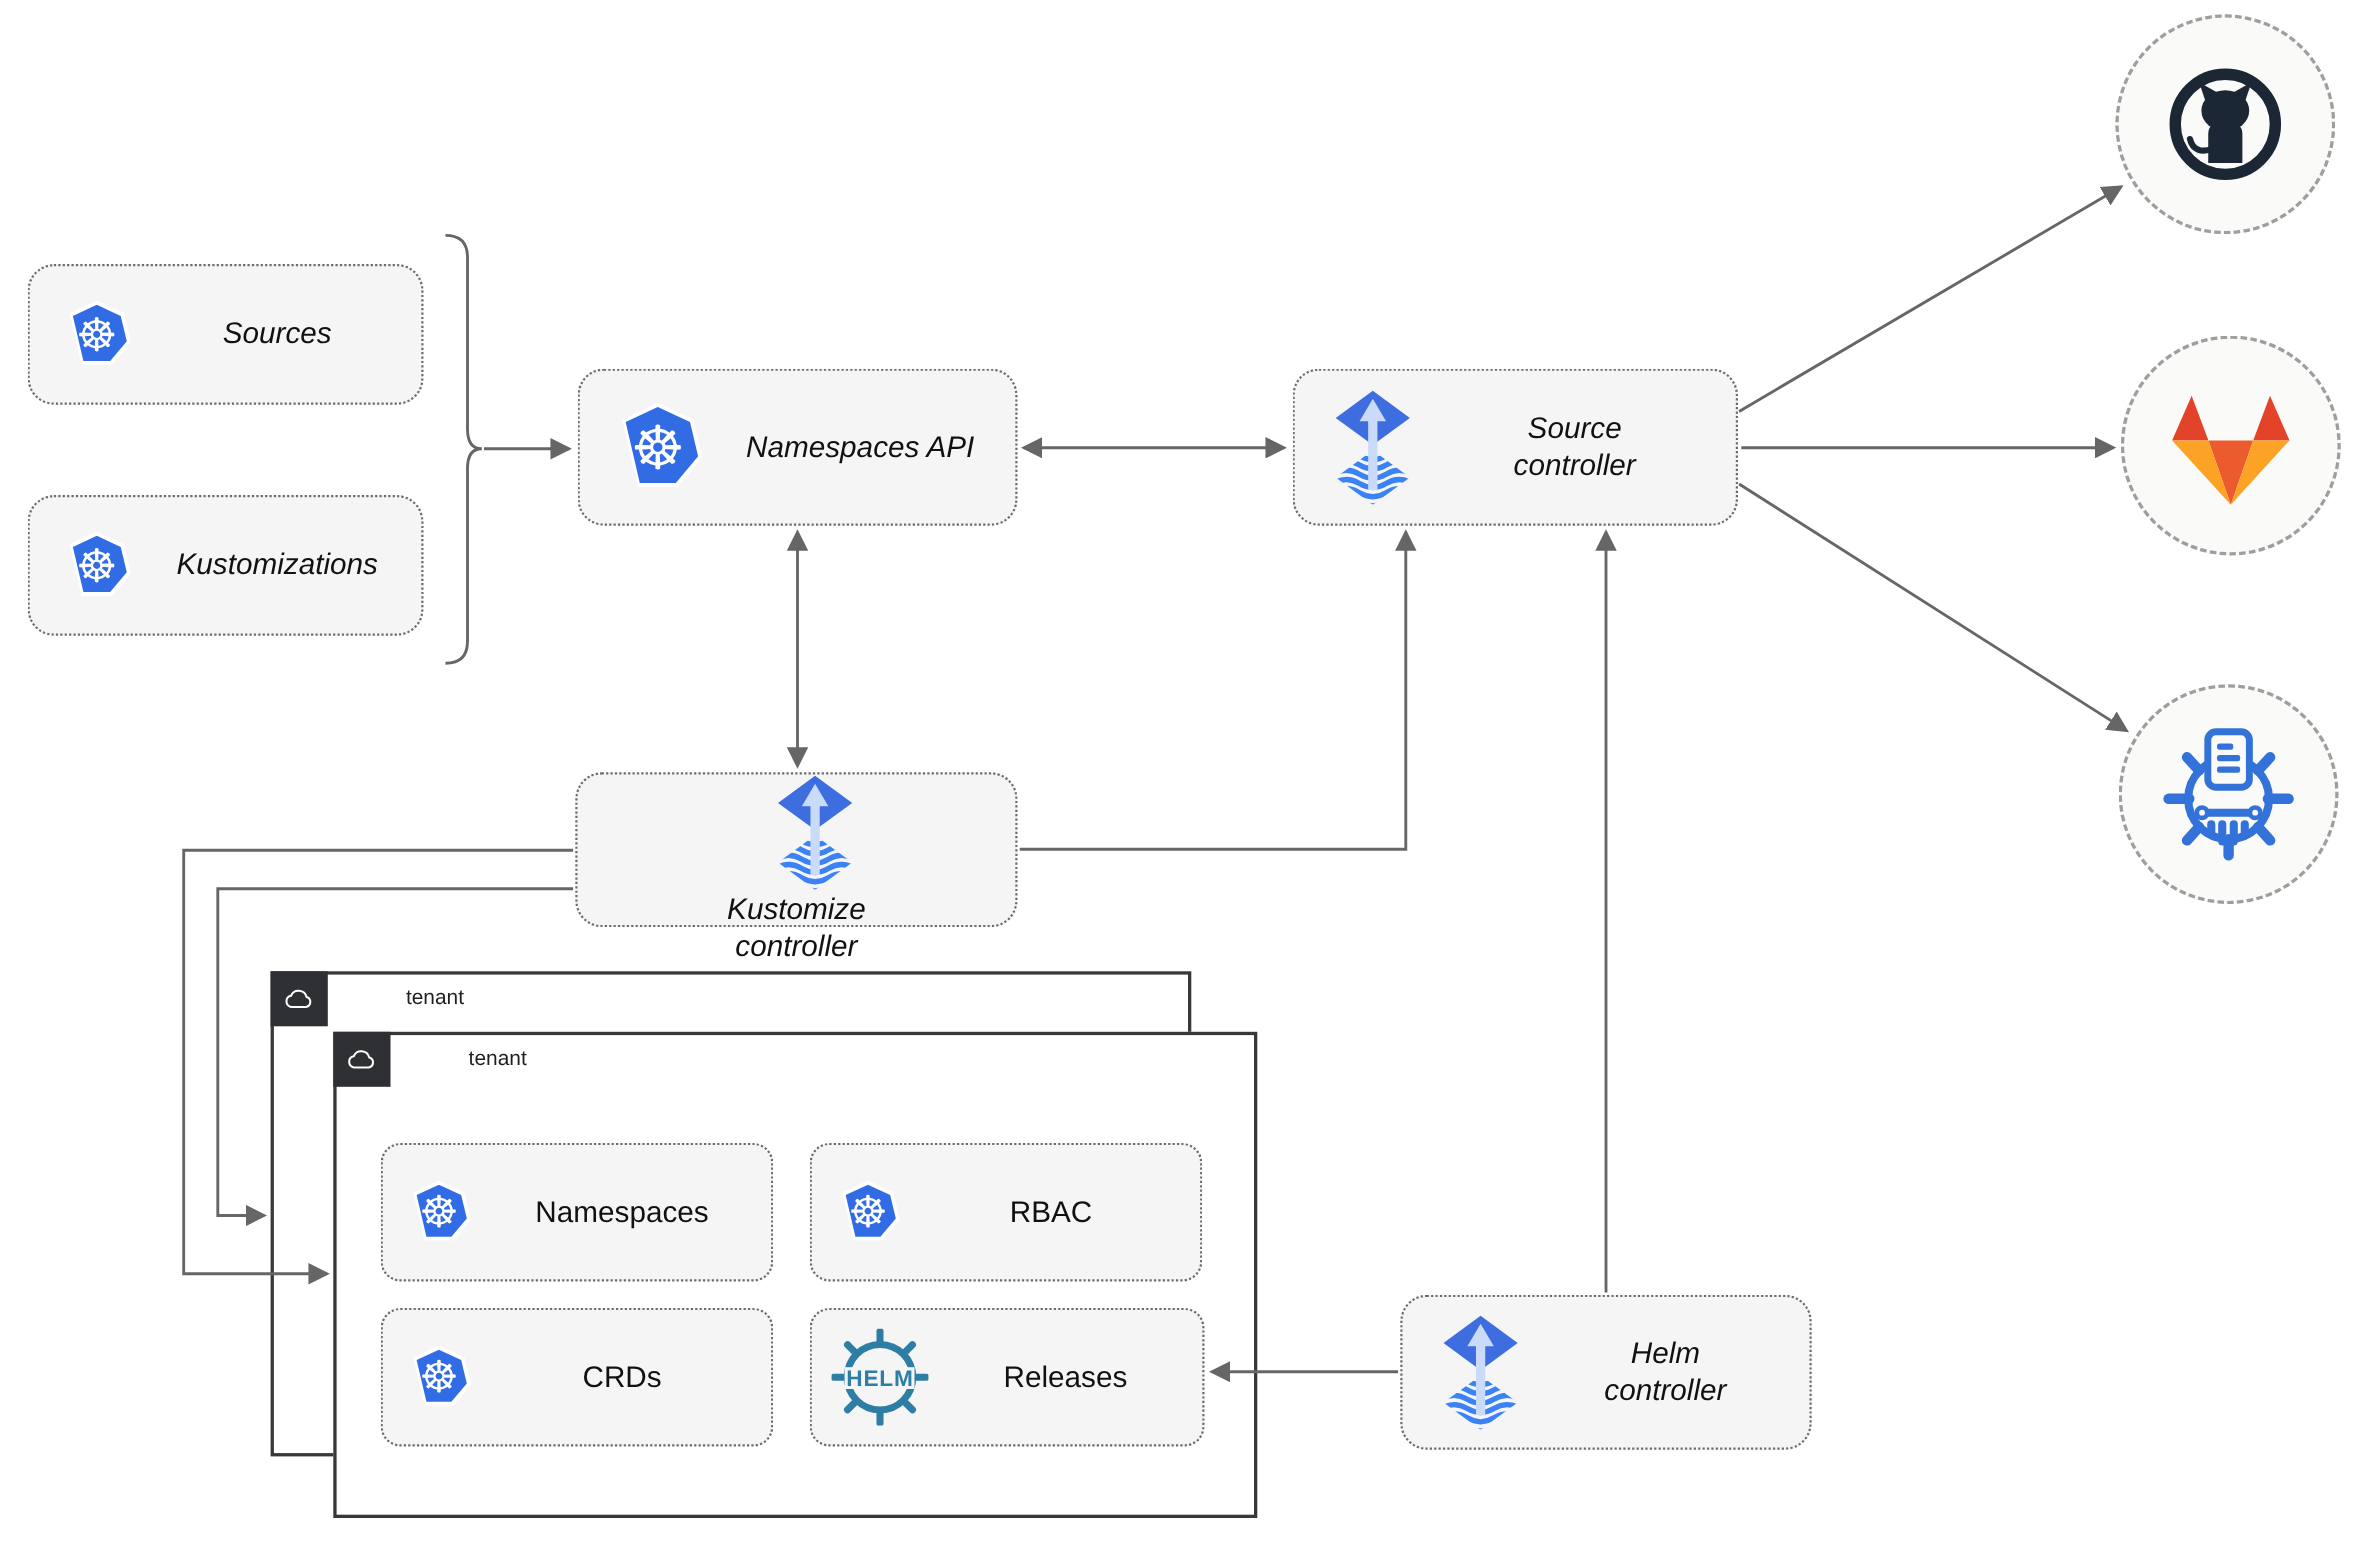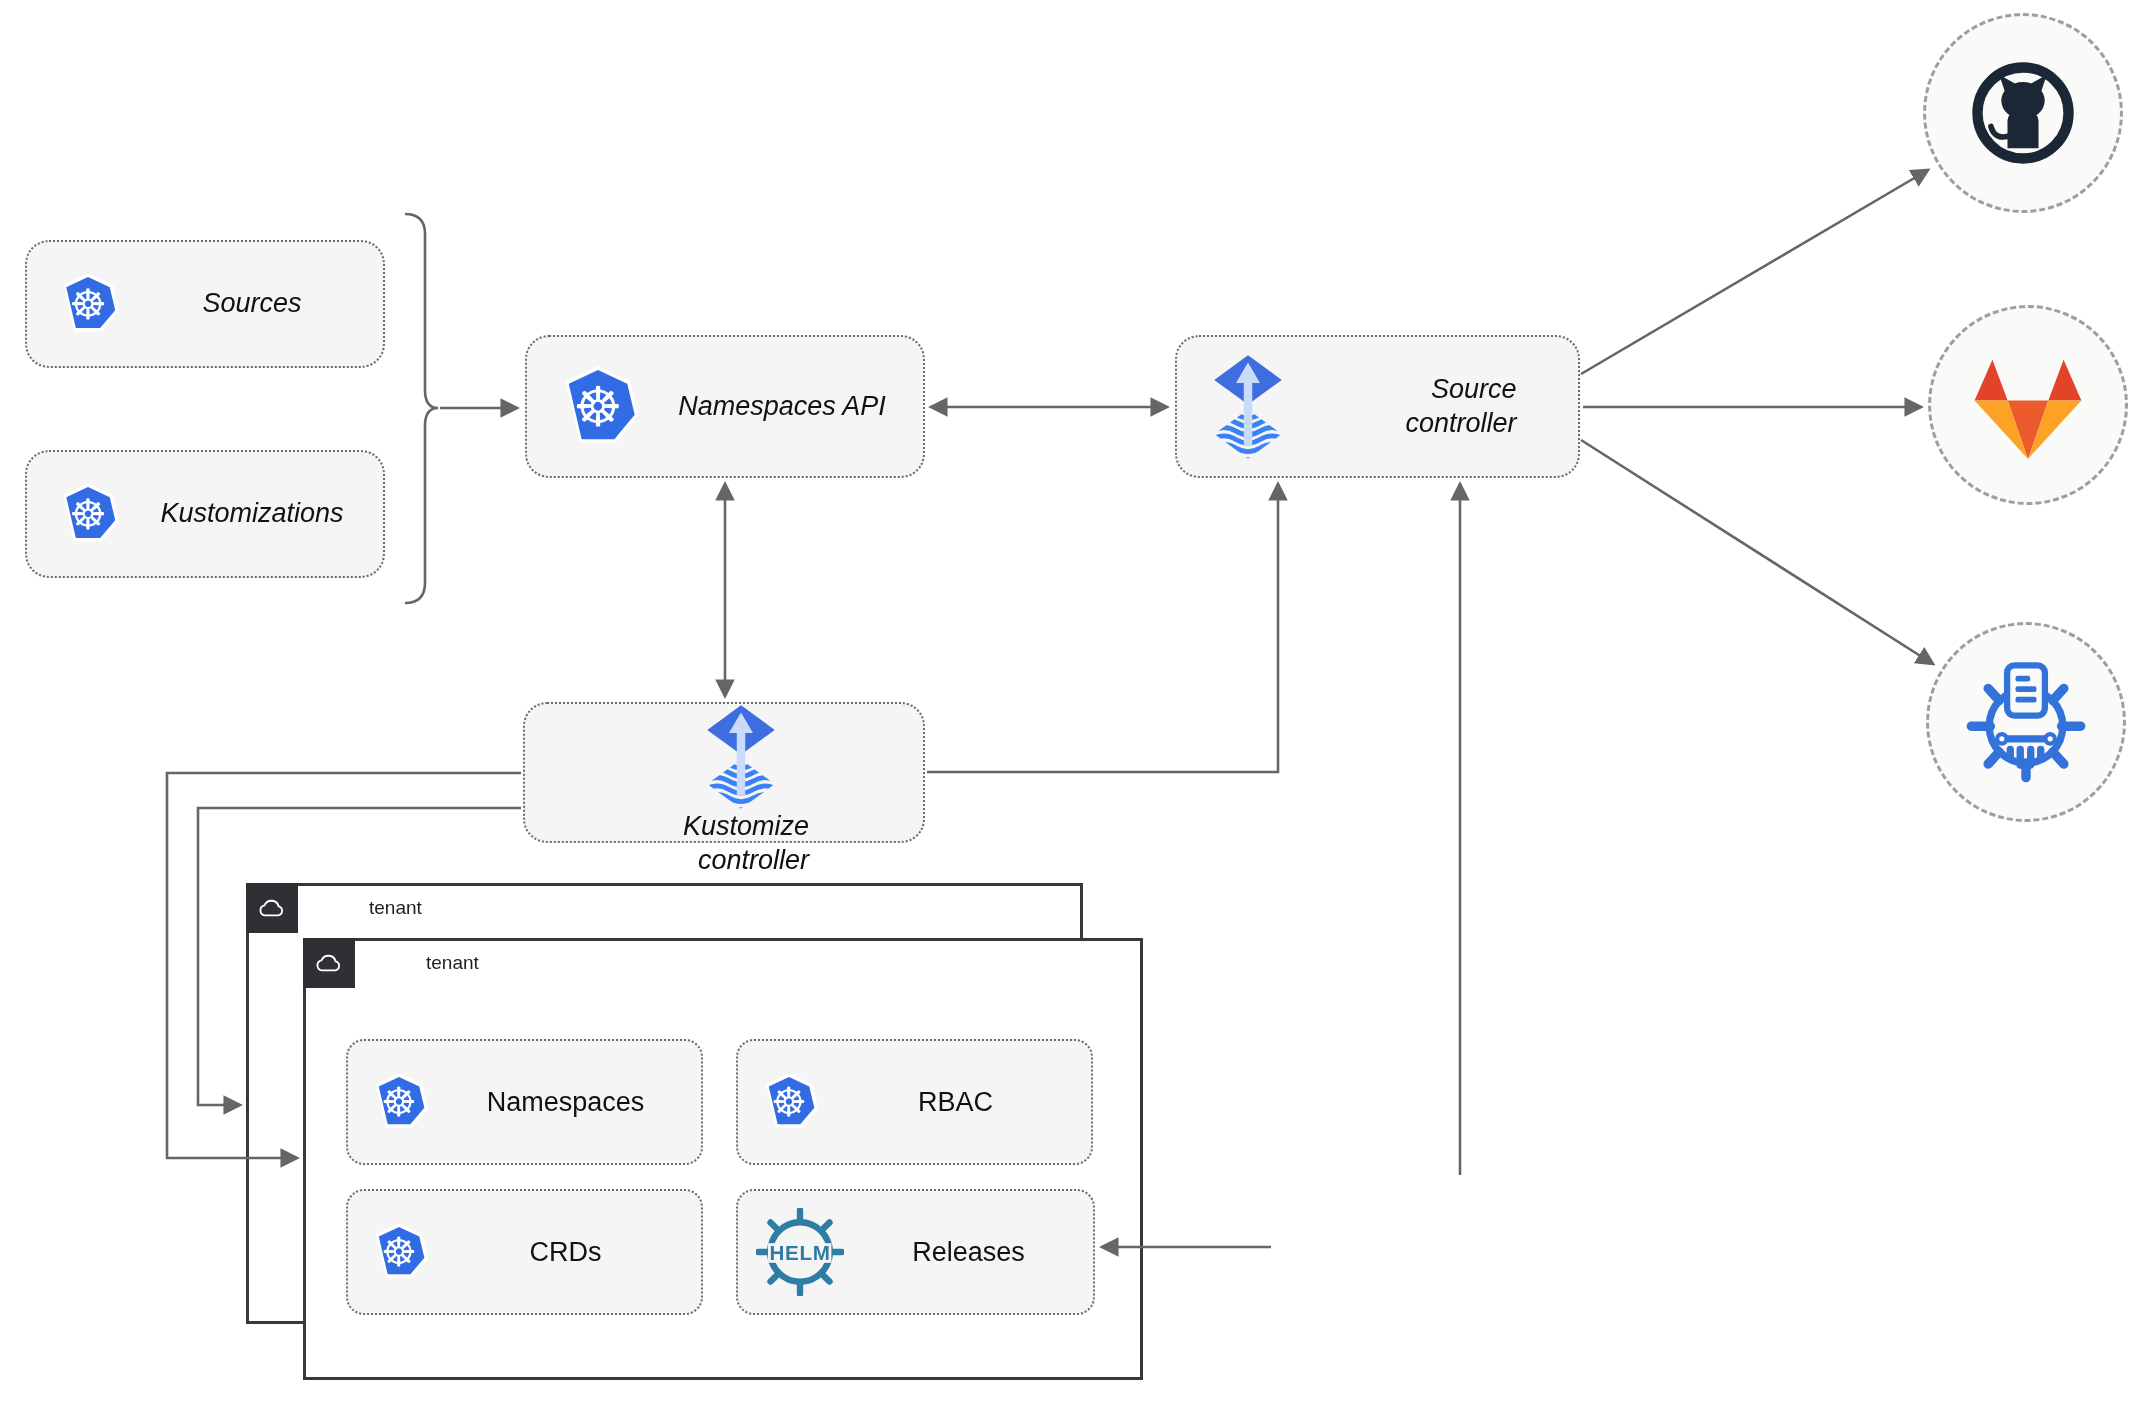--- a/index.html
+++ b/index.html
@@ -3,21 +3,21 @@
 <meta charset="utf-8">
 <style>
   html,body{margin:0;padding:0;background:#ffffff;}
   body{font-family:"Liberation Sans","DejaVu Sans",sans-serif;color:#111;}
   .canvas{position:relative;width:2144px;height:1407px;background:#fff;overflow:hidden;}
 
   
   .dbox{position:absolute;background:var(--box-fill);border:2px dotted #6b6b6b;border-radius:24px;
         display:flex;align-items:center;box-sizing:border-box;}
   .dbox .lbl{flex:1;text-align:center;font-size:27px;color:#111;line-height:1.25;font-style:italic;}
-  .ctrl .lbl{max-width:170px;margin:0 auto;text-align:right;}
+  .ctrl .lbl{max-width:170px;margin:0 auto;}
 
   .box-sources{left:25px;top:240px;width:360px;height:128px;}
   .box-kustomizations{left:25px;top:450px;width:360px;height:128px;}
   .box-k8s-api{left:525px;top:335px;width:400px;height:143px;}
   .box-source-ctrl{left:1175px;top:335px;width:405px;height:143px;}
   .box-kustomize-ctrl{left:523px;top:702px;width:402px;height:141px;flex-direction:column;}
   .box-helm-ctrl{left:1273px;top:1177px;width:374px;height:141px;}
 
   
   .k8s{position:relative;flex:0 0 auto;margin-left:28px;
@@ -189,20 +189,41 @@
           <line x1="14.7" y1="47.3" x2="10.2" y2="51.8"></line>
             <line x1="47.3" y1="47.3" x2="51.8" y2="51.8"></line>
         </g>
         <circle cx="31" cy="31" r="21" fill="none" stroke="var(--helm-teal)" stroke-width="4.5"></circle>
         <text x="31" y="36.5" text-anchor="middle" font-family="Liberation Sans, DejaVu Sans, sans-serif" font-size="14.5" font-weight="bold" letter-spacing="0.5" fill="var(--helm-teal)" stroke="var(--box-fill)" stroke-width="4" paint-order="stroke">HELM</text>
       </svg>
       <span class="lbl">Releases</span>
     </div>
   </div>
 
+  <div class="dbox ctrl box-helm-ctrl">
+    <svg class="flux-ic" width="74" height="106" viewBox="0 0 60 88">
+      <defs>
+          <clipPath id="f3">
+            <polygon points="30,46 58,66.5 30,87 2,66.5"></polygon>
+          </clipPath>
+        </defs>
+      <polygon points="30,1 58,21.5 30,42 2,21.5" fill="var(--flux-blue)"></polygon>
+      <g clip-path="url(#f3)" stroke="var(--stripe-blue)" stroke-width="4" fill="none">
+        <path d="M0 50 Q10 44 20 50 T40 50 T60 50"></path>
+          <path d="M0 57 Q10 51 20 57 T40 57 T60 57"></path>
+        <path d="M0 64 Q10 58 20 64 T40 64 T60 64"></path>
+          <path d="M0 71 Q10 65 20 71 T40 71 T60 71"></path>
+        <path d="M0 78 Q10 72 20 78 T40 78 T60 78"></path>
+          <path d="M0 85 Q10 79 20 85 T40 85 T60 85"></path>
+      </g>
+      <line x1="30" y1="76" x2="30" y2="20" stroke="var(--flux-arrow)" stroke-width="7"></line>
+      <polygon points="30,7 40,24 20,24" fill="var(--flux-arrow)"></polygon>
+    </svg>
+    <span class="lbl">Helm controller</span>
+  </div>
 
   <div class="circ c-github">
     <svg width="120" height="120" viewBox="0 0 116 116">
       <circle cx="58" cy="58" r="44" fill="none" stroke="var(--github-dark)" stroke-width="10"></circle>
       <g fill="var(--github-dark)">
         <path d="M41 39 L35 21 L51 30 Z"></path>
           <path d="M75 39 L81 21 L65 30 Z"></path>
         <ellipse cx="58" cy="46" rx="21" ry="18"></ellipse>
         <path d="M48 58 h20 q5 2 5 8 v26 h-30 v-26 q0 -6 5 -8 z"></path>
       </g>

